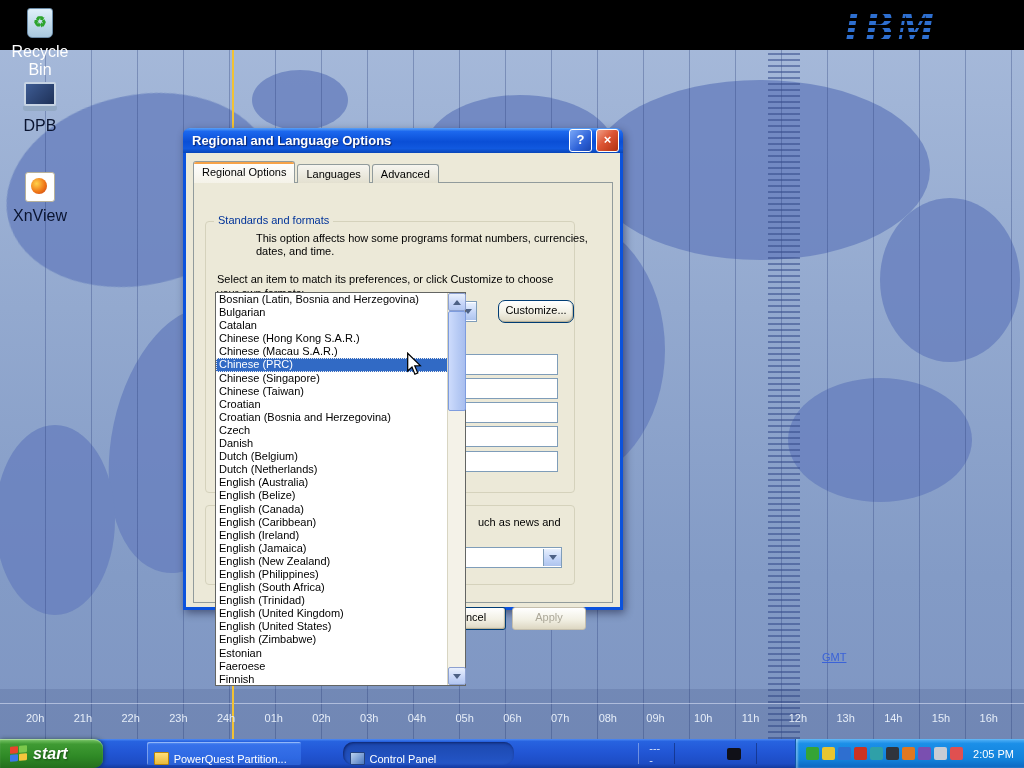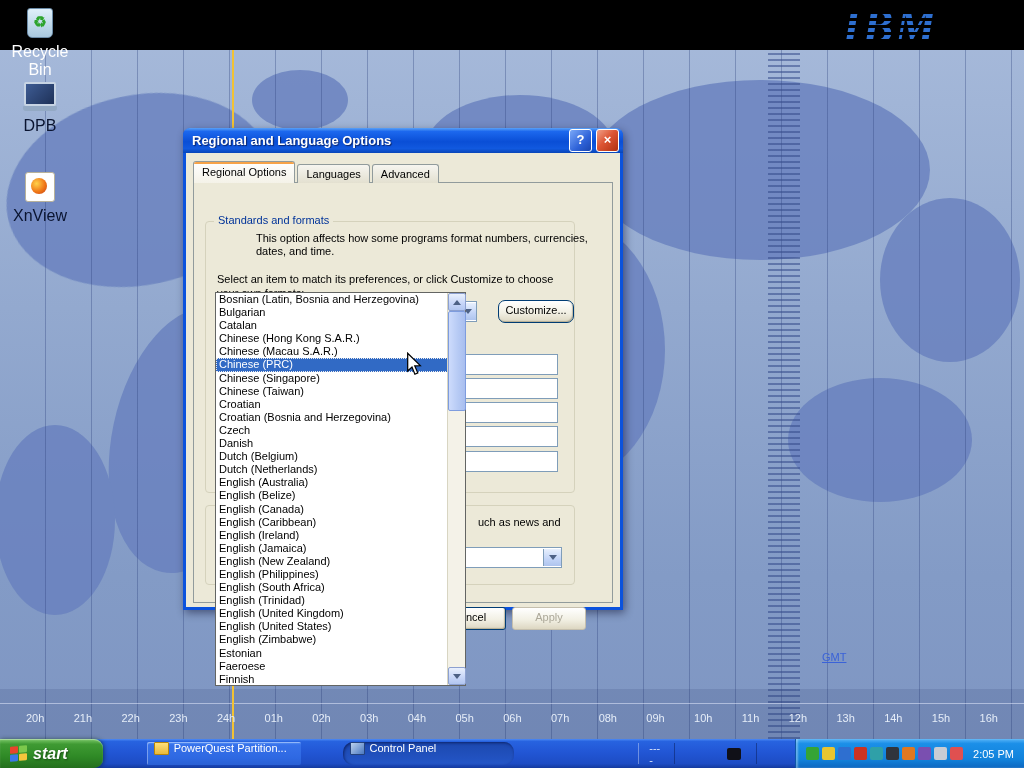--- a/index.html
+++ b/index.html
@@ -112,21 +112,21 @@
   #taskbar{position:absolute;left:0;bottom:0;width:1024px;height:29px;z-index:40;
     background:linear-gradient(180deg,#4E8BF5 0%,#2763E0 8%,#2257D6 42%,#1D4CC4 85%,#143A9E 100%);
     display:flex;align-items:center;gap:38px;}
   #startbtn{width:94px;height:29px;border-radius:0 9px 9px 0;display:flex;align-items:center;gap:6px;padding-left:10px;
     background:linear-gradient(180deg,#7BC868 0%,#3F9A33 18%,#2F8A26 60%,#246F1D 100%);
     box-shadow:1px 0 4px rgba(0,30,0,.5), inset 0 1px 1px rgba(255,255,255,.4);}
   #startbtn .slabel{color:#fff;font:italic bold 16px "Liberation Sans",sans-serif;text-shadow:1px 1px 2px #1A4A14;}
   .flag{width:17px;height:15px;display:grid;grid-template-columns:1fr 1fr;grid-template-rows:1fr 1fr;gap:1px;transform:skewY(-6deg);}
   .flag i{border-radius:1px;} .flag i:nth-child(1){background:#E8442C;} .flag i:nth-child(2){background:#7CC84C;}
   .flag i:nth-child(3){background:#3B78E8;} .flag i:nth-child(4){background:#F4C63C;}
-  .taskwin{height:23px;margin:0 2px;border-radius:2px;display:flex;align-items:flex-start;gap:5px;padding:0 7px;
+  .taskwin{height:23px;margin:0 2px;border-radius:2px;display:flex;align-items:flex-end;gap:5px;padding:0 7px;
     background:linear-gradient(180deg,#5E96F8 0%,#3671EA 12%,#2E68E2 70%,#2A60D4 100%);
     box-shadow:inset 1px 1px 0 rgba(255,255,255,.35);color:#fff;font-size:11px;white-space:nowrap;overflow:hidden;}
   .taskwin.pressed{background:linear-gradient(180deg,#1C48AE,#2456C8);box-shadow:inset 1px 1px 3px rgba(0,10,60,.6);}
   .taskwin .tw-label{overflow:hidden;text-overflow:ellipsis;}
   #tw1{width:142px;margin-left:6px;} #tw2{width:160px;border-radius:10px;} #tw3{width:150px;}
   .tw-icon{width:13px;height:11px;flex:0 0 auto;border-radius:1px;}
   .tw-icon.folder{background:linear-gradient(180deg,#FFE07A,#E8B93C);border:1px solid #B8860B;}
   .tw-icon.cpanel{background:linear-gradient(135deg,#BCD2EE,#4A78C0);border:1px solid #26437C;}
   .tw-icon.xnv{background:radial-gradient(circle at 35% 35%,#FFD24A,#E85818 60%,#B02808);border:1px solid #803000;}
   .tb-seg{height:21px;margin-left:84px;padding:0 10px;display:flex;align-items:center;color:#DCE6FA;font-size:11px;

